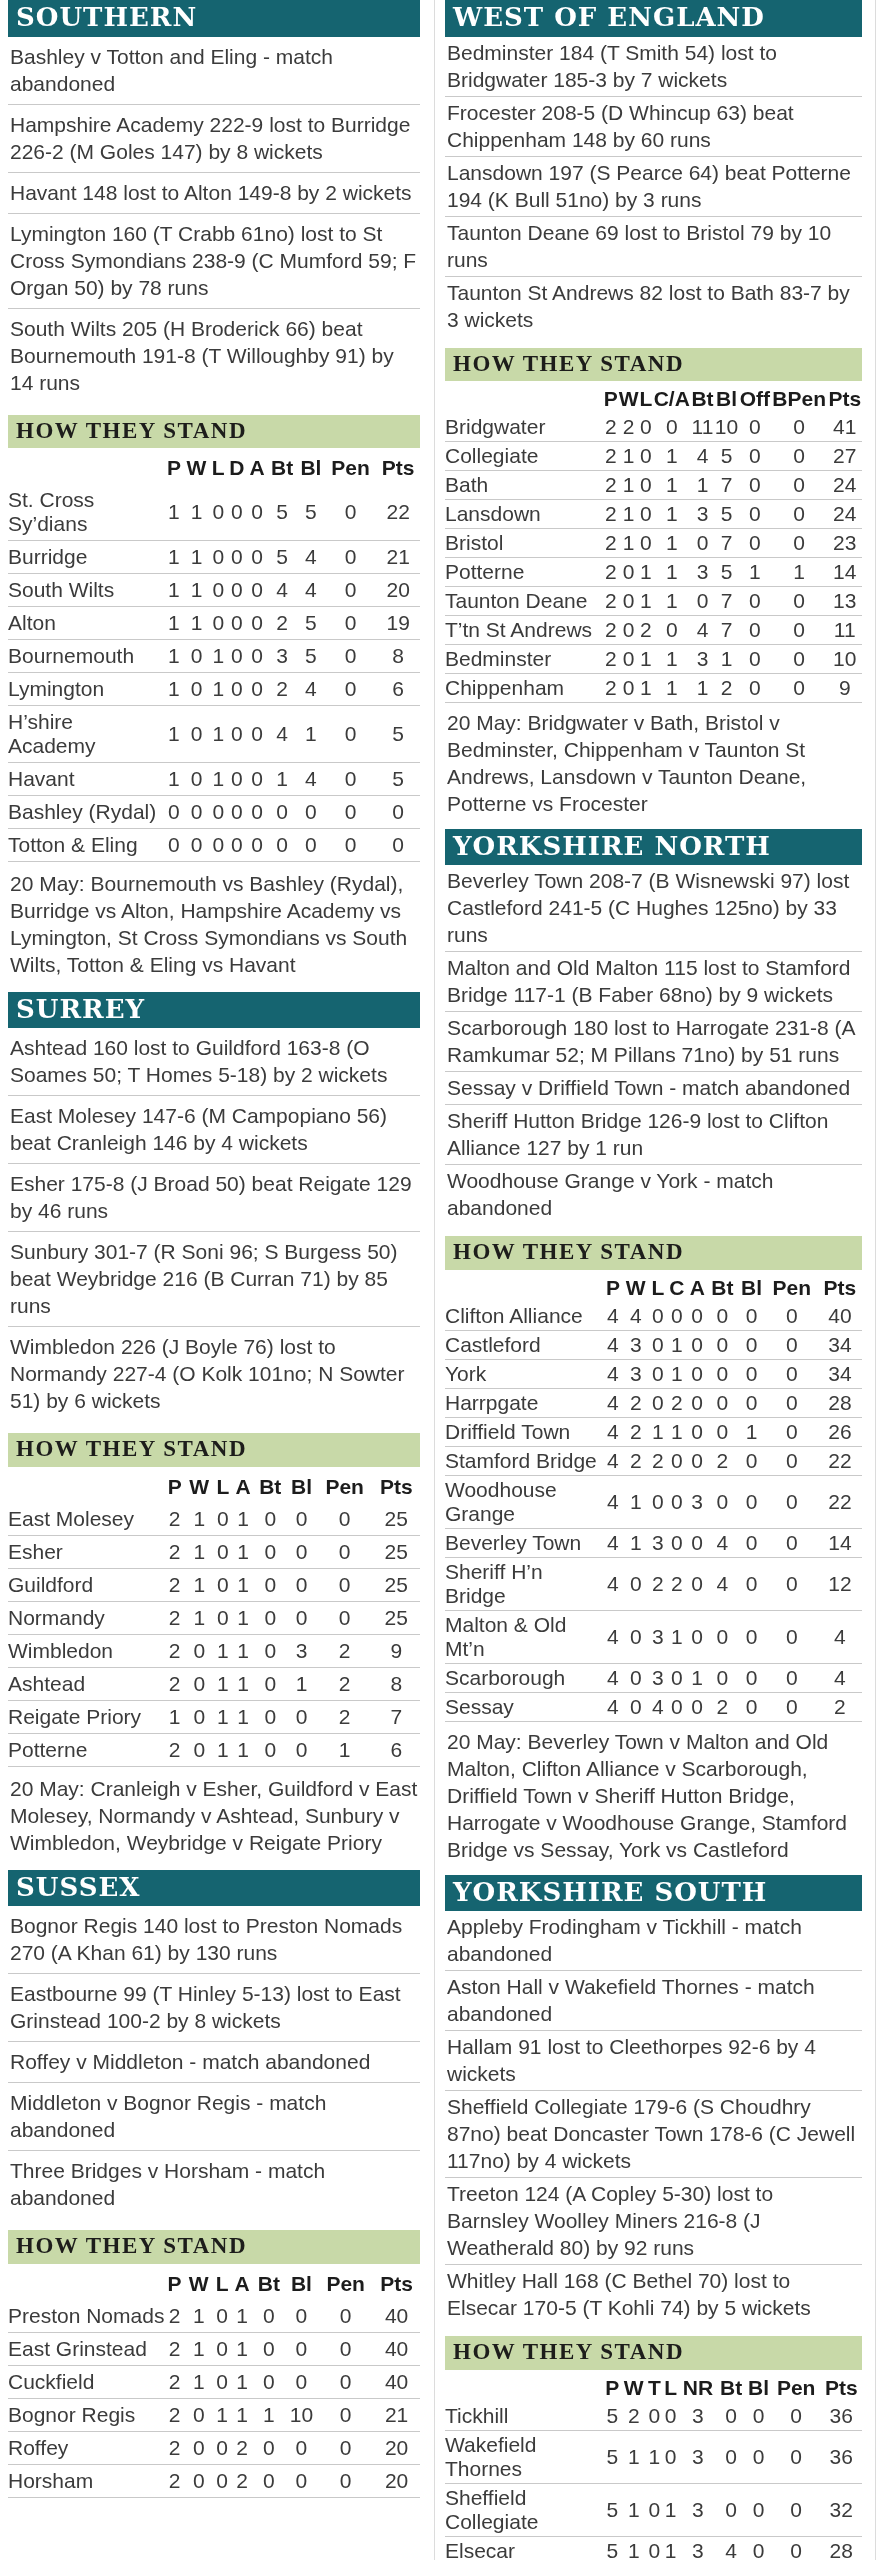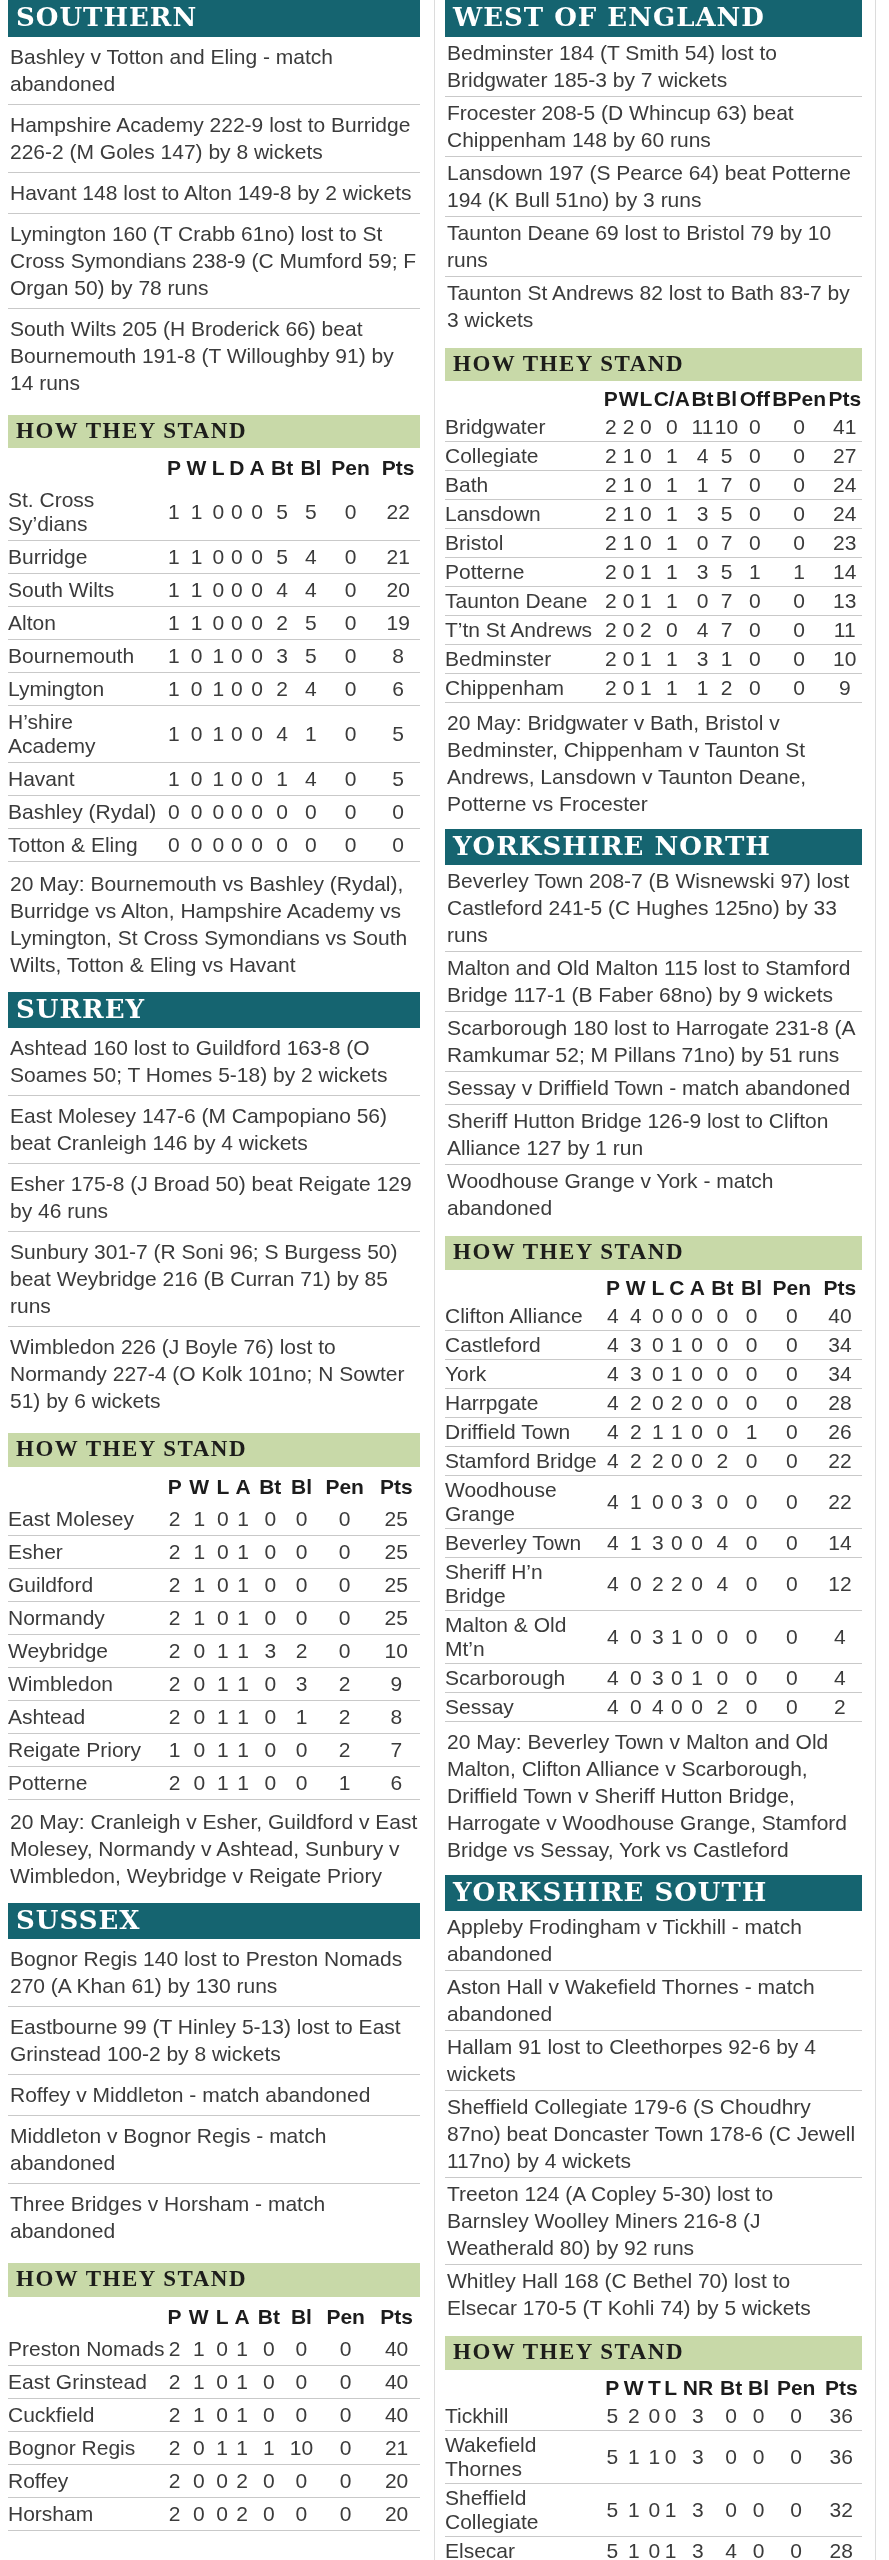--- a/index.html
+++ b/index.html
@@ -253,31 +253,20 @@
               <td>2</td>
               <td>1</td>
               <td>0</td>
               <td>1</td>
               <td>0</td>
               <td>0</td>
               <td>0</td>
               <td class="pts">25</td>
             </tr>
             <tr>
-              <td class="team">Weybridge</td>
-              <td>2</td>
-              <td>0</td>
-              <td>1</td>
-              <td>1</td>
-              <td>3</td>
-              <td>2</td>
-              <td>0</td>
-              <td class="pts">10</td>
-            </tr>
-            <tr>
               <td class="team">Wimbledon</td>
               <td>2</td>
               <td>0</td>
               <td>1</td>
               <td>1</td>
               <td>0</td>
               <td>3</td>
               <td>2</td>
               <td class="pts">9</td>
             </tr>

